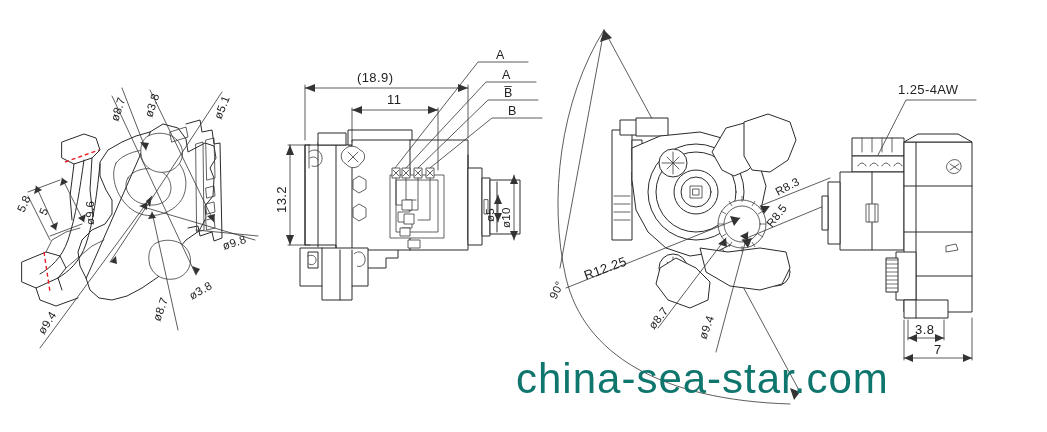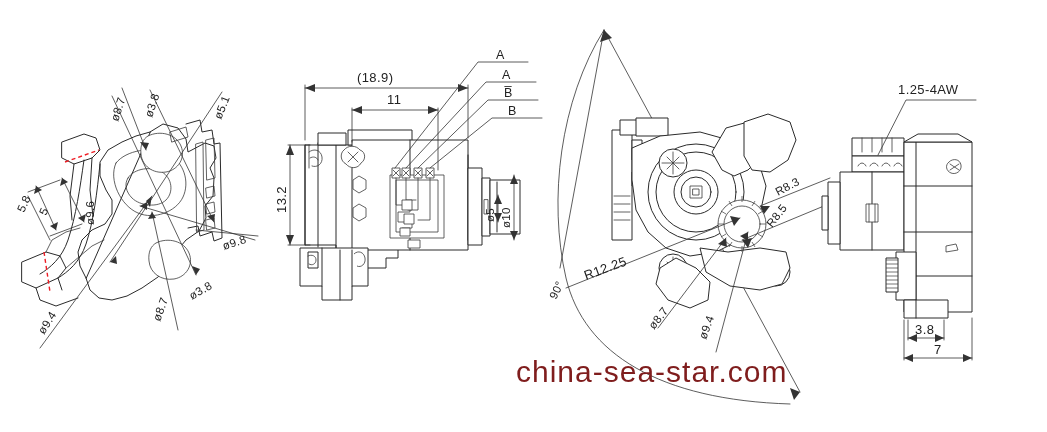--- a/index.html
+++ b/index.html
@@ -78,23 +78,23 @@
   .leadertxt {
     font-family: "Liberation Sans", sans-serif;
     font-size: 12.5px;
     fill: #222222;
   }
   .watermark {
     position: absolute;
     left: 516px;
     top: 355px;
     font-family: "Liberation Sans", sans-serif;
-    font-size: 30px;
+    font-size: 42px;
     letter-spacing: 1px;
-    color: #7f1d1d;
+    color: #0f766e;
     white-space: nowrap;
     user-select: none;
   }
   .hatch {
     fill: none;
     stroke: #3a3a3a;
     stroke-width: 0.7;
   }
 </style>
 </head>

